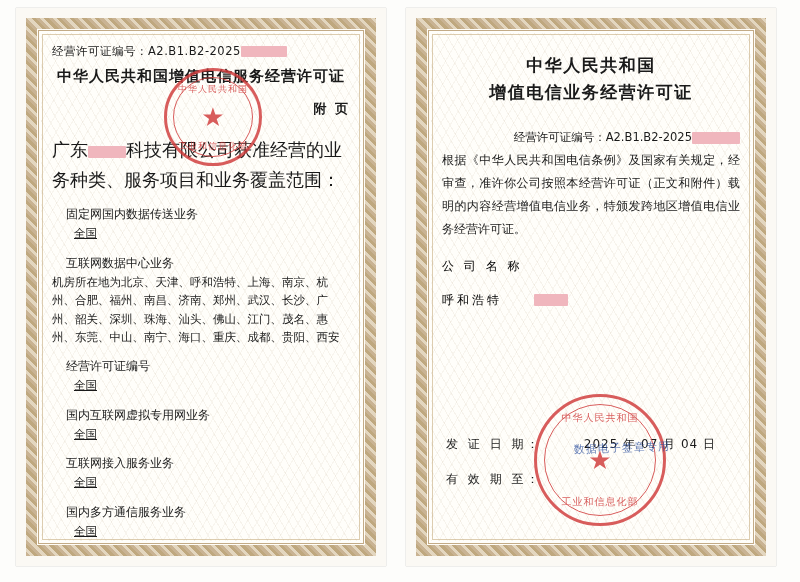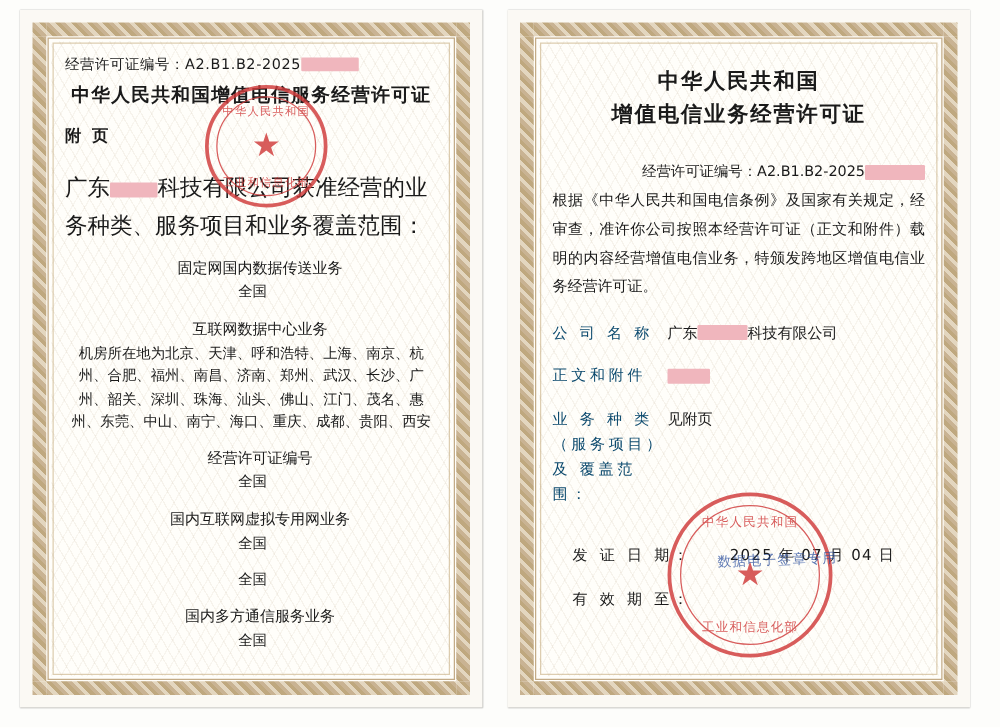--- a/index.html
+++ b/index.html
@@ -96,46 +96,46 @@
   .left-title {
     margin-top: 8px;
     text-align: center;
     font-size: 15px;
     font-weight: bold;
     letter-spacing: 1px;
     font-family: "DejaVu Serif", "Liberation Serif", serif;
   }
   .left-sub {
     margin-top: 14px;
-    text-align: left;
+    text-align: right;
     font-size: 13px;
     font-weight: bold;
     letter-spacing: 2px;
     font-family: "DejaVu Serif", "Liberation Serif", serif;
   }
   .intro {
     margin-top: 18px;
     font-size: 18px;
     line-height: 1.65;
     text-indent: 0;
     font-family: Liberation Serif, serif;
   }
   .biz-list { margin-top: 10px; }
-  .biz-item { margin-bottom: 11px; text-align: center; }
+  .biz-item { margin-bottom: 11px; }
   .biz-name {
     font-size: 12px;
     line-height: 1.5;
     margin-left: 14px;
   }
   .biz-scope {
     font-size: 11.5px;
     line-height: 1.6;
     margin-top: 1px;
   }
-  .biz-scope.indent { margin-left: 2px; }
+  .biz-scope.indent { margin-left: 22px; text-decoration: underline; }
 
   
   .right-title {
     text-align: center;
     font-size: 17px;
     font-weight: bold;
     letter-spacing: 1.5px;
     line-height: 1.6;
     margin-top: 10px;
     font-family: "DejaVu Serif", "Liberation Serif", serif;
@@ -155,32 +155,32 @@
   .field {
     display: flex;
     align-items: flex-start;
     margin-top: 17px;
     font-size: 12px;
   }
   .field .flabel {
     width: 92px;
     flex: 0 0 92px;
     letter-spacing: 3px;
-    color: #0c4a6e;
+    color: #000000;
   }
   .field .fvalue {
     flex: 1;
     line-height: 1.45;
   }
   .field-multi .flabel { line-height: 1.65; }
   .field-multi .fvalue { line-height: 1.65; }
 
   .dates {
     position: absolute;
-    left: 16px;
+    left: 4px;
     right: 6px;
     bottom: 26px;
     font-size: 12px;
   }
   .date-row {
     display: flex;
     align-items: center;
     margin-bottom: 18px;
   }
   .date-row .dlabel {
@@ -303,20 +303,21 @@
           <div class="biz-name">经营许可证编号</div>
           <div class="biz-scope indent">全国</div>
         </div>
 
         <div class="biz-item">
           <div class="biz-name">国内互联网虚拟专用网业务</div>
           <div class="biz-scope indent">全国</div>
         </div>
 
         <div class="biz-item">
+          <div class="biz-name">互联网接入服务业务</div>
           <div class="biz-scope indent">全国</div>
         </div>
 
         <div class="biz-item">
           <div class="biz-name">国内多方通信服务业务</div>
           <div class="biz-scope indent">全国</div>
         </div>
 
       </div>
 
@@ -343,40 +344,29 @@
       </div>
 
       <div class="right-licno">
         <span>经营许可证编号：</span><span>A2.B1.B2-2025</span><span class="redact r3"></span>
       </div>
 
       <div class="right-para">根据《中华人民共和国电信条例》及国家有关规定，经审查，准许你公司按照本经营许可证（正文和附件）载明的内容经营增值电信业务，特颁发跨地区增值电信业务经营许可证。</div>
 
       <div class="field">
         <div class="flabel">公 司 名 称</div>
-        <div class="fvalue">
-          <span>广东</span><span class="redact r4"></span><span>科技有限公司</span>
-        </div>
       </div>
 
       <div class="field">
-        <div class="flabel">正文和附件</div>
+        <div class="flabel">呼和浩特</div>
         <div class="fvalue">
           <span class="redact r6"></span>
         </div>
       </div>
 
-      <div class="field field-multi">
-        <div class="flabel">
-          <div>业 务 种 类</div>
-          <div>（服务项目）</div>
-          <div>及 覆盖范围：</div>
-        </div>
-        <div class="fvalue">见附页</div>
-      </div>
 
       <div class="dates">
         <div class="date-row">
           <div class="dlabel">发 证 日 期：</div>
           <div class="dval">2025 年  07 月  04 日</div>
         </div>
         <div class="date-row">
           <div class="dlabel">有 效 期 至：</div>
         </div>
       </div>

